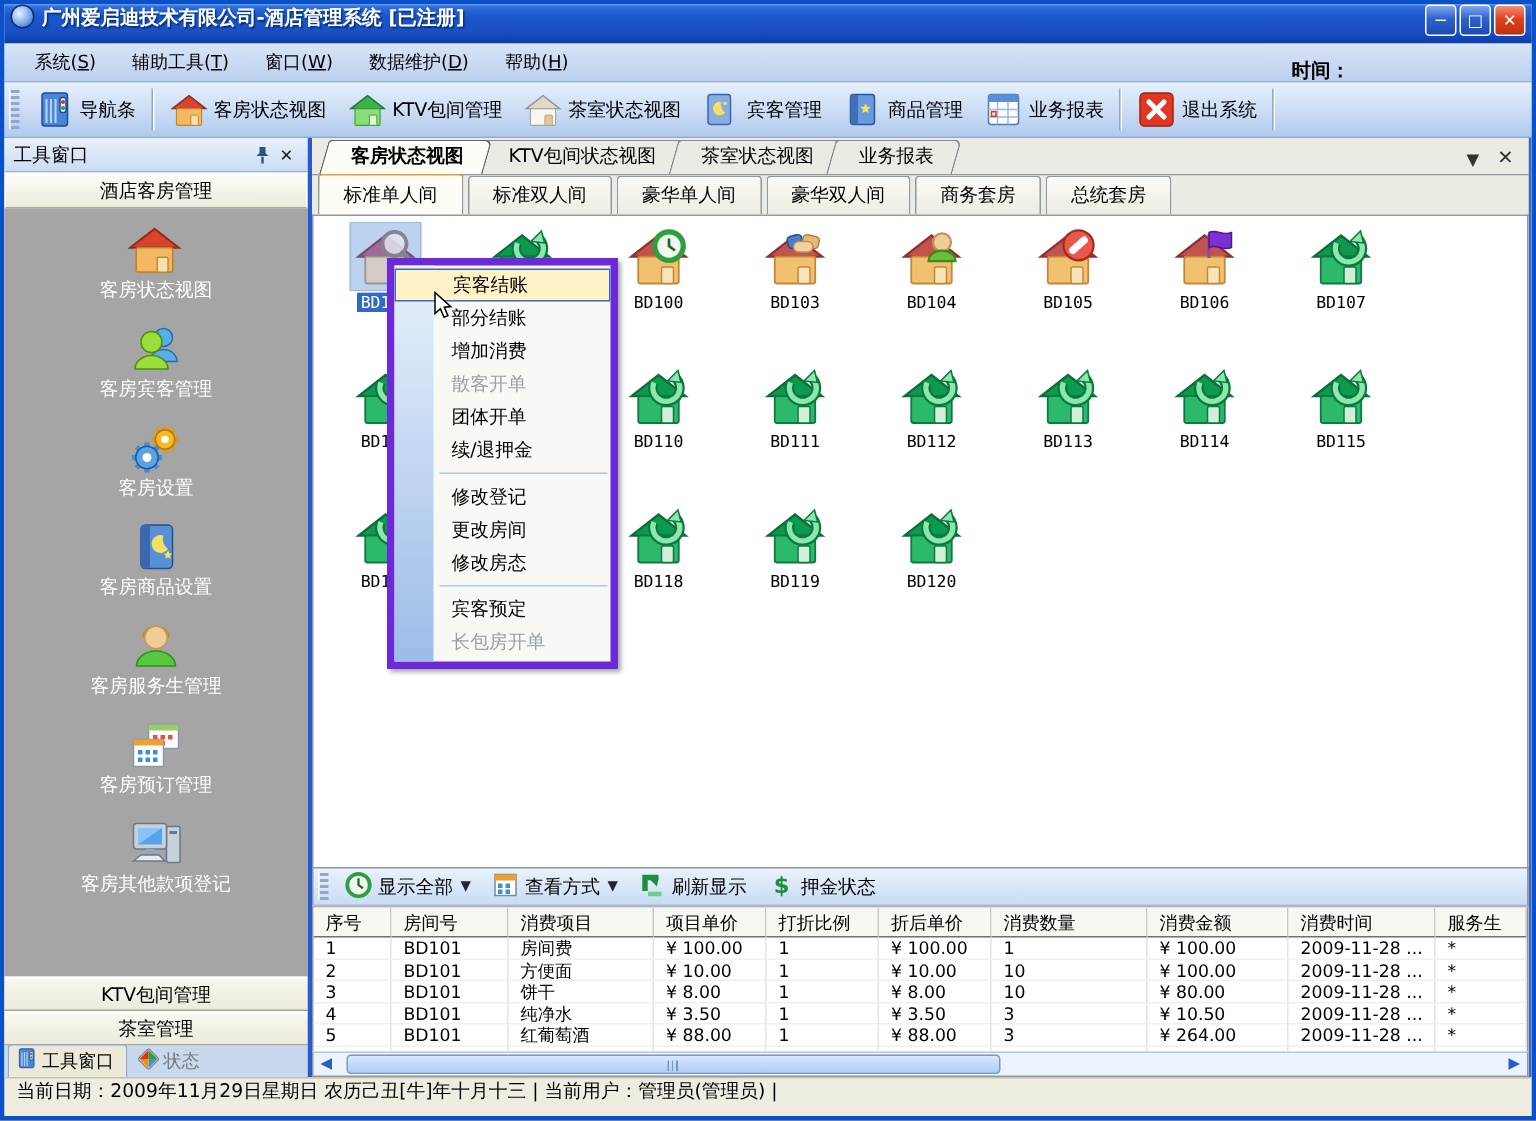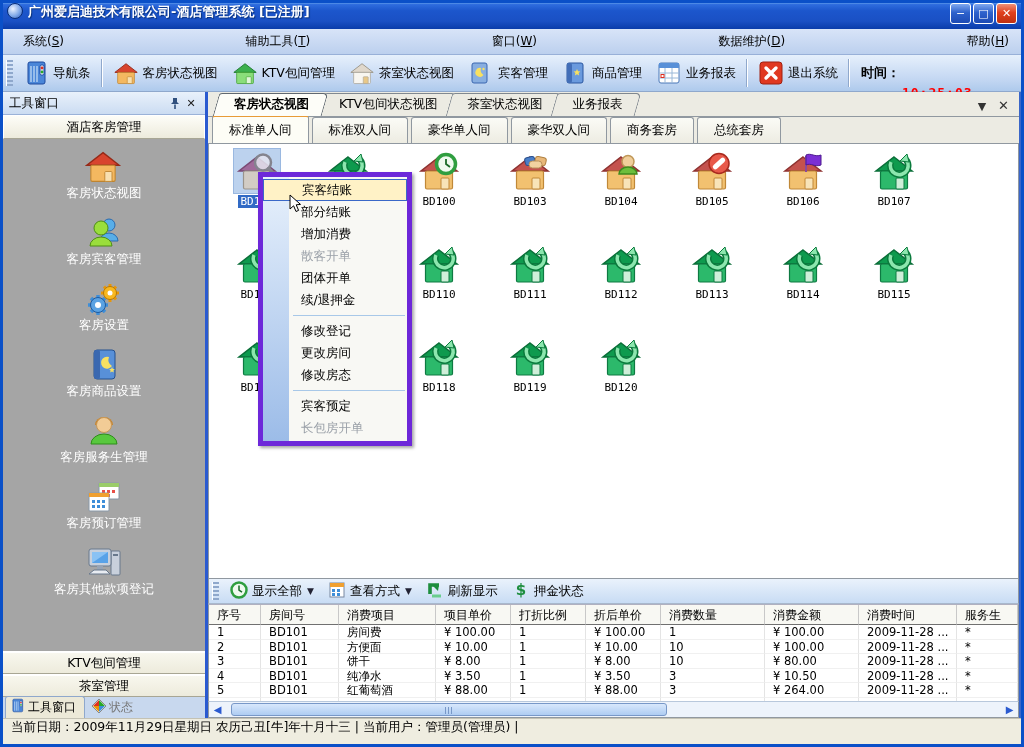--- a/index.html
+++ b/index.html
@@ -13,33 +13,33 @@
   .titlebar .appicon { width:16px; height:16px; border-radius:50%;
     background:radial-gradient(circle at 35% 35%,#EAF2FF,#7FA8E8 55%,#2A58B8); border:1px solid #0A2E78; margin-right:5px; }
   .titlebar .title { color:#fff; font-weight:bold; font-size:13px; text-shadow:1px 1px 1px #083078; flex:1; white-space:nowrap; overflow:hidden; }
   .winbtn { width:21px; height:21px; margin-left:2px; border:1px solid #fff; border-radius:3px; color:#fff;
     font-size:11px; font-weight:bold; display:flex; align-items:center; justify-content:center;
     background:linear-gradient(180deg,#7FA8F0,#2E62CC 45%,#1C4AB4); }
   .winbtn.close { background:linear-gradient(180deg,#F09078,#E0401E 45%,#C03010); }
 
   
   .menubar { height:26px; flex:0 0 26px; display:flex; align-items:center; padding-left:8px;
-    background:linear-gradient(180deg,#D8E4F8,#BCD0EE); border-bottom:1px solid #98B0D8;justify-content:space-between; }
+    background:linear-gradient(180deg,#D8E4F8,#BCD0EE); border-bottom:1px solid #98B0D8; }
   .menubar .mitem { padding:3px 12px; white-space:nowrap; }
   .menubar u { text-decoration:underline; }
 
   
   .toolbar { height:37px; flex:0 0 37px; display:flex; align-items:center;
     background:linear-gradient(180deg,#E6F0FC,#C2D6F2 70%,#AECAEC); border-bottom:1px solid #8FA8CC; }
   .grip { width:7px; height:26px; margin:0 3px;
     background:repeating-linear-gradient(180deg,#8FA8CC 0 2px,transparent 2px 4px); border-left:1px solid #fff; }
   .tbtn { display:flex; align-items:center; gap:4px; padding:2px 7px; white-space:nowrap; font-size:12.5px; }
   .tsep { width:2px; height:28px; margin:0 3px; border-left:1px solid #8FA8CC; border-right:1px solid #fff; }
   .ticon { width:26px; height:26px; display:flex; align-items:center; justify-content:center; }
-  .timebox { display:flex; align-items:center; padding-left:8px; font-weight:bold; font-size:13px; }
+  .timebox { display:flex; align-items:flex-start; padding-left:8px; font-weight:bold; font-size:13px;flex-direction:column; }
   .timeval { color:#FF0000; font-family:"DejaVu Sans Mono",monospace; font-weight:bold; margin-left:2px; letter-spacing:1px;margin-top:38px; }
 
   
   .content { flex:1; display:flex; min-height:0; }
 
   
   .sidebar { width:205px; flex:0 0 205px; display:flex; flex-direction:column; background:#ECE9D8; border-right:3px solid #2A5AD0; }
   .sb-header { height:23px; flex:0 0 23px; display:flex; align-items:center; padding:0 6px;
     background:linear-gradient(180deg,#E9F1FB,#CBDCF2); border-bottom:1px solid #9AB2D8; font-size:12.5px; }
   .sb-header .sbtitle { flex:1; }

